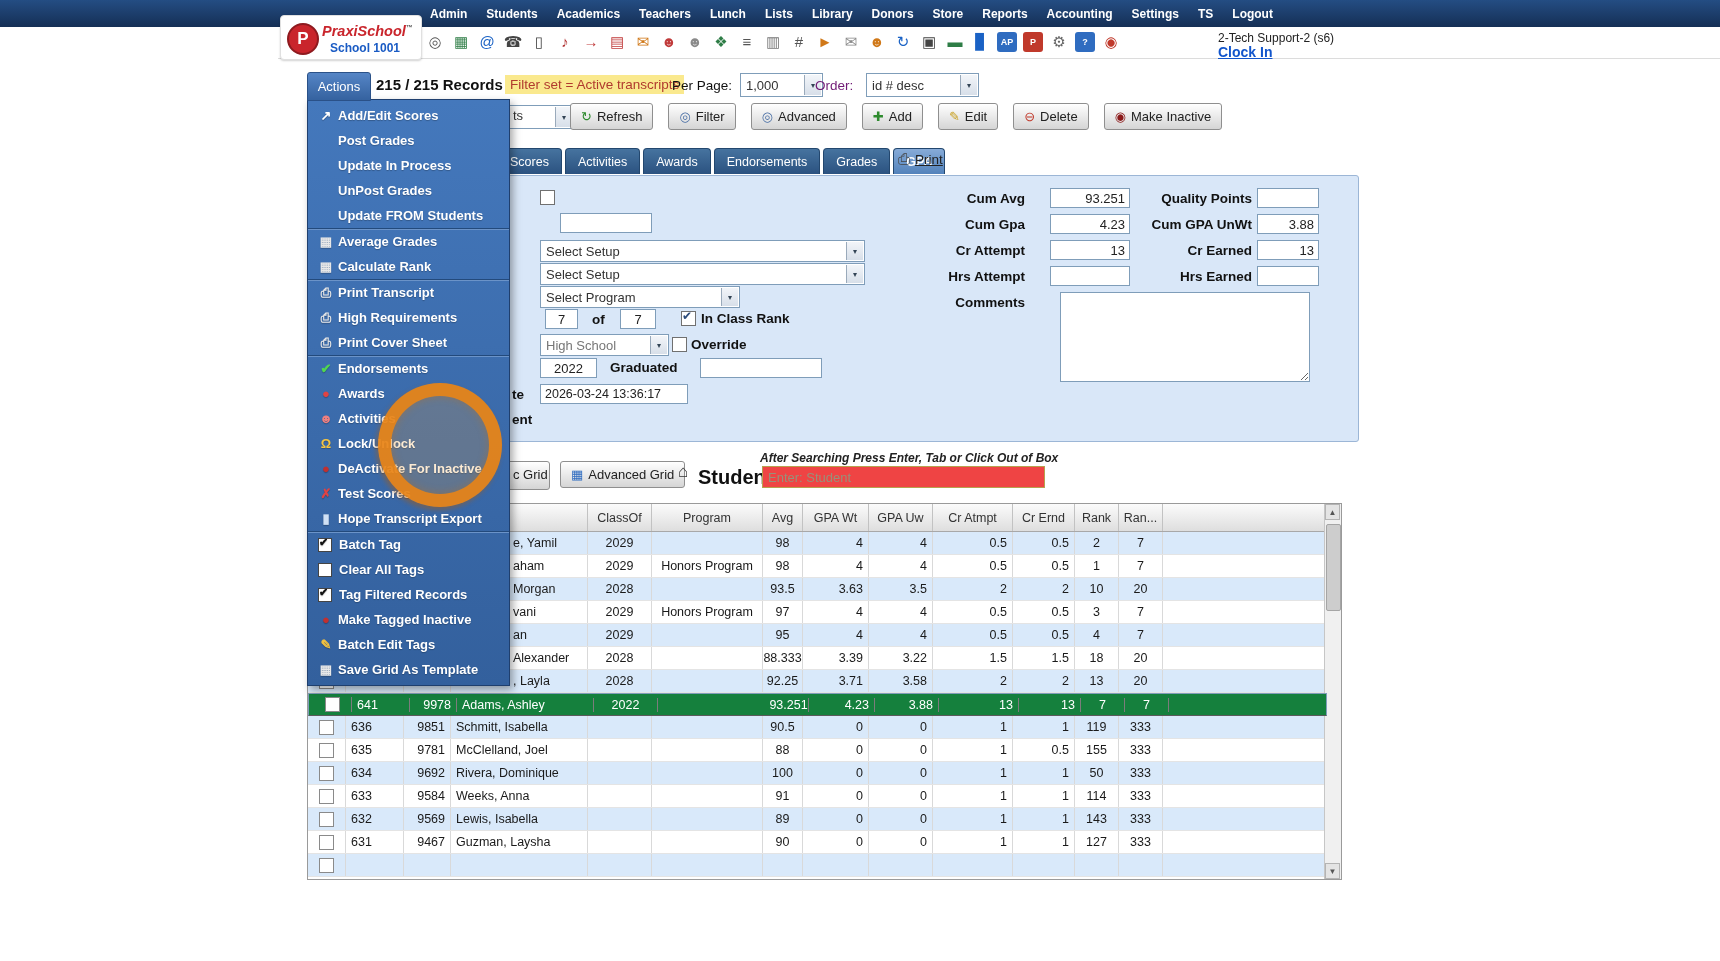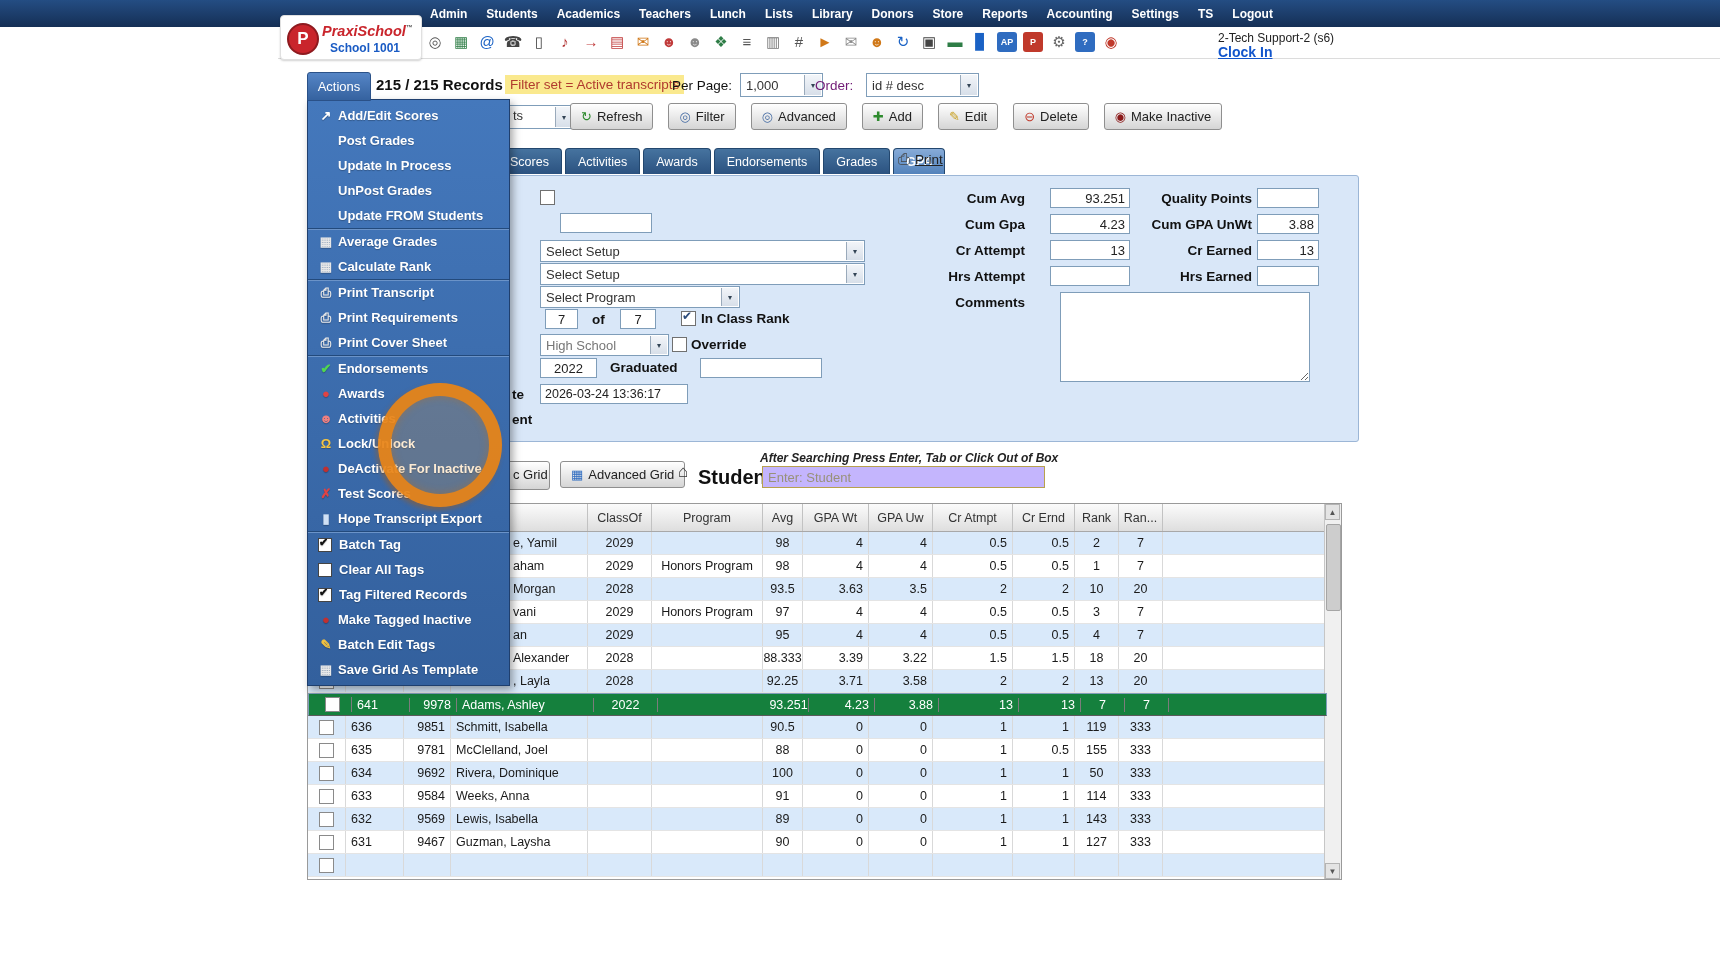--- a/index.html
+++ b/index.html
@@ -93,21 +93,21 @@
 
   
   #basic-grid-btn{position:absolute;left:456px;top:461px;width:92px;height:27px;
                   background:linear-gradient(#ffffff,#d5d5d5);border:1px solid #8f8f8f;
                   border-radius:3px;cursor:pointer;z-index:2;}
   #basic-grid-btn .bg-frag{position:absolute;left:56px;top:5px;font-size:13px;white-space:nowrap;}
   #adv-grid-btn{position:absolute;left:560px;top:461px;z-index:2;}
   #student-ic{position:absolute;left:678px;top:462px;font-size:17px;color:#333;z-index:2;}
   #student-lbl{position:absolute;left:698px;top:466px;font-size:20px;font-weight:bold;color:#111;z-index:2;}
   .hint{position:absolute;left:760px;top:451px;font-size:12px;font-style:italic;font-weight:bold;color:#222;z-index:2;}
-  #student-search{position:absolute;left:762px;top:466px;width:283px;height:22px;background:#c4b5fd;
+  #student-search{position:absolute;left:762px;top:466px;width:283px;height:22px;background:#ef4444;
                   border:1px solid #b8a14e;font-size:13px;padding:0 5px;color:#333;font-family:inherit;
                   z-index:2;box-sizing:border-box;outline:none;}
   #student-search::placeholder{color:#98917a;}
 
   
   #grid{position:absolute;left:307px;top:503px;width:1035px;height:377px;border:1px solid #9a9a9a;
         background:#fff;overflow:hidden;z-index:1;box-sizing:border-box;}
   .ghead{display:flex;width:1019px;height:27px;background:linear-gradient(#fbfbfb,#dedede);
          border-bottom:1px solid #a8a8a8;color:#333;font-size:12.5px;}
   .ghead .cell{border-right:1px solid #c2c2c2;display:flex;align-items:center;justify-content:center;box-sizing:border-box;}
@@ -777,21 +777,21 @@
       <span class="mi-label">Calculate Rank</span>
     </div>
       <div class="mi sep">
       <span class="mi-ic" style="color: rgb(232, 232, 232);">⎙</span>
 
       <span class="mi-label">Print Transcript</span>
     </div>
       <div class="mi">
       <span class="mi-ic" style="color: rgb(232, 232, 232);">⎙</span>
 
-      <span class="mi-label">Print Requirements</span>
+      <span class="mi-label">High Requirements</span>
     </div>
       <div class="mi">
       <span class="mi-ic" style="color: rgb(232, 232, 232);">⎙</span>
 
       <span class="mi-label">Print Cover Sheet</span>
     </div>
       <div class="mi sep">
       <span class="mi-ic" style="color: rgb(81, 214, 81);">✔</span>
 
       <span class="mi-label">Endorsements</span>

